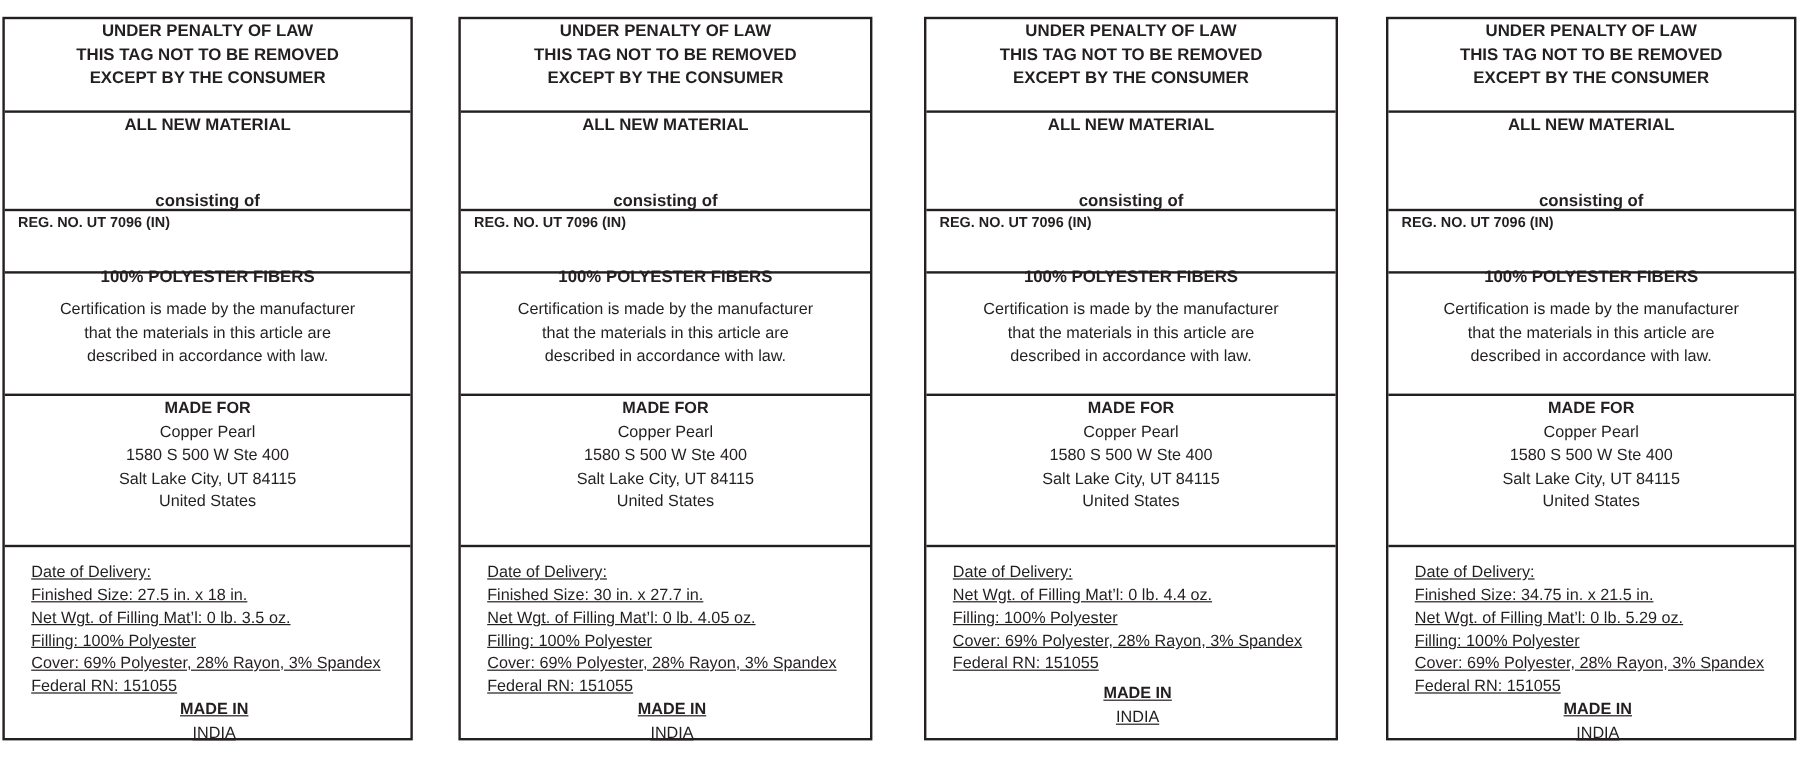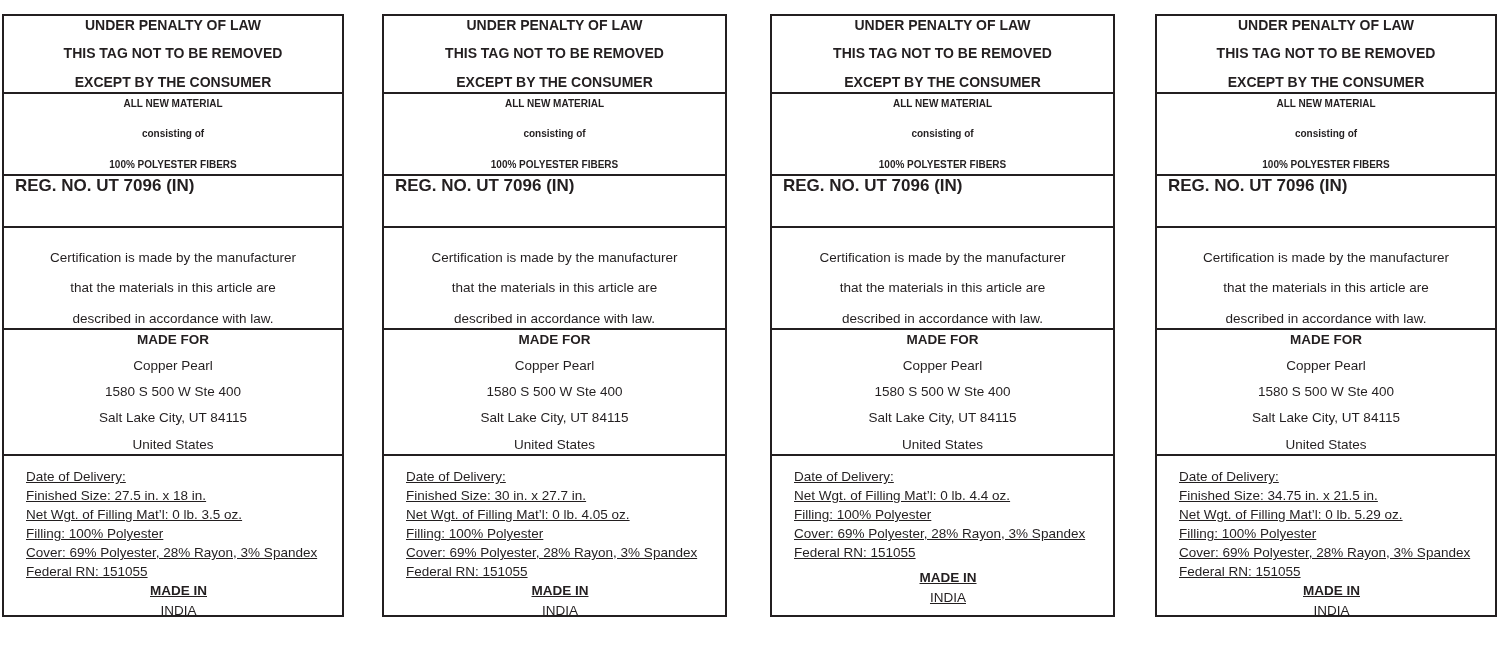--- a/index.html
+++ b/index.html
@@ -27,29 +27,29 @@
     display:flex; flex-direction:column;
   }
   .law-label.pos-1{ left:2px;    width:342px; }
   .law-label.pos-2{ left:382px;  width:345px; }
   .law-label.pos-3{ left:770px;  width:345px; }
   .law-label.pos-4{ left:1155px; width:342px; }
 
   .sec{
     border-bottom:2px solid var(--ink);
     display:flex; flex-direction:column;
-    justify-content:space-between;
+    justify-content:flex-start;
     text-align:center;
     line-height:19.5px;
     font-size:13.5px;
     flex:0 0 auto;
   }
   .sec.penalty   { height:78px;  font-weight:bold; font-size:14px; }
-  .sec.material  { height:82px;  font-weight:bold; font-size:10px; }
-  .sec.regno     { height:52px;  font-weight:bold; font-size:17px; text-align:left; padding-left:11px; }
+  .sec.material  { height:82px;  font-weight:bold; font-size:14px;gap:44px; }
+  .sec.regno     { height:52px;  font-weight:bold; font-size:12px; text-align:left; padding-left:11px; }
   .sec.cert      { height:82px;margin-top:20px; }
   .sec.madefor   { height:126px; }
   .sec.details{
     flex:1 1 auto;
     border-bottom:none;
     text-align:left;
     justify-content:space-between;
     padding:11px 11px 8px 22px;
     line-height:19px;
     font-size:13.5px;

